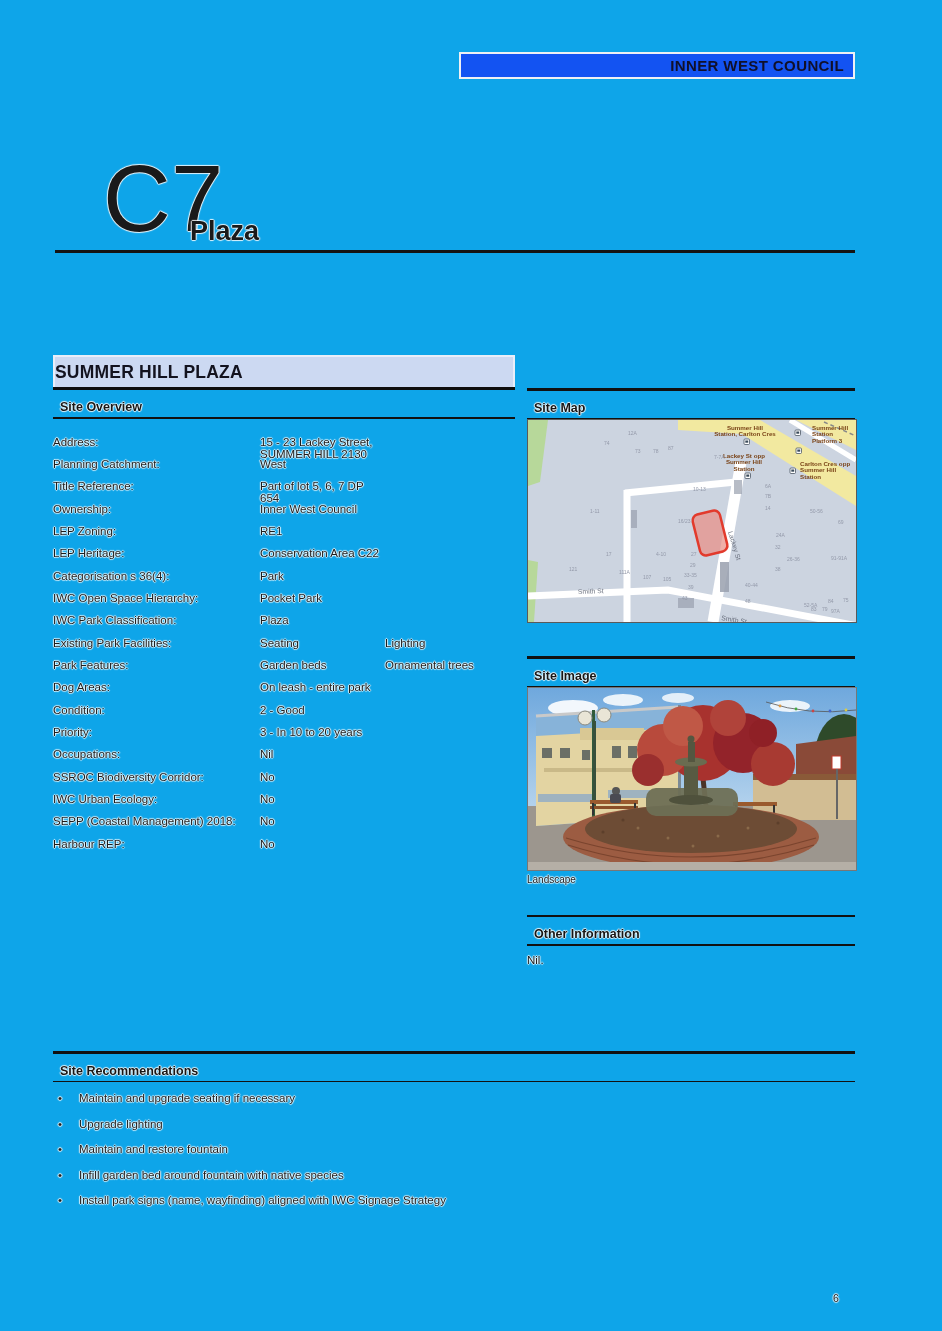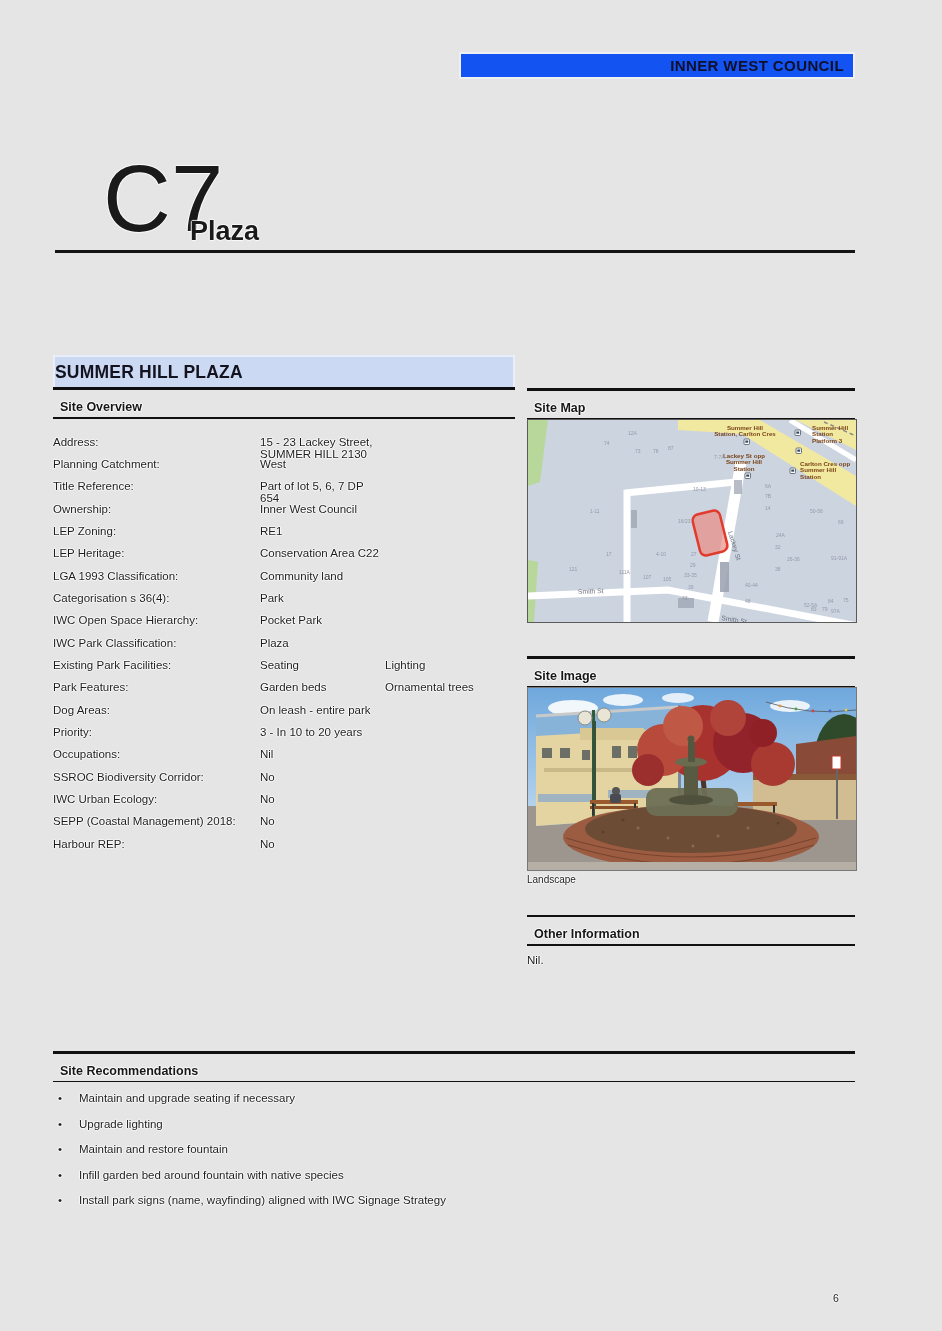--- a/index.html
+++ b/index.html
@@ -1,16 +1,16 @@
 <!DOCTYPE html>
 <html><head>
 <meta charset="utf-8">
 <style>
   html,body{margin:0;padding:0;background:#808080;}
-  .page{position:relative;width:942px;height:1331px;background:#e5e5e5;
+  .page{position:relative;width:942px;height:1331px;background:#0ea5e9;
         font-family:"Liberation Sans",sans-serif;overflow:hidden;color:#1d1d1d;}
   .glow{text-shadow:-1px 0 1px rgba(255,255,255,.85),1px 0 1px rgba(255,255,255,.85),
         0 -1px 1px rgba(255,255,255,.85),0 1px 1px rgba(255,255,255,.85);}
   
   .banner{position:absolute;left:459px;top:52px;width:396px;height:27px;background:#1353f2;
           border:2px solid #eef0f4;box-sizing:border-box;display:flex;align-items:center;
           justify-content:flex-end;padding-right:9px;}
   .banner span{font-size:15px;font-weight:700;color:#10102a;letter-spacing:.4px;}
   
   .title-code{position:absolute;left:55px;top:152px;font-size:94px;line-height:1;font-weight:400;color:#1a1a1a;margin-left:48px;}
@@ -94,25 +94,20 @@
     <span class="glow">LEP Zoning:</span>
     <span class="glow">RE1</span>
     <span class="glow"></span>
   </div>
         <div class="ov-row">
     <span class="glow">LEP Heritage:</span>
     <span class="glow">Conservation Area C22</span>
     <span class="glow"></span>
   </div>
         <div class="ov-row">
-    <span class="glow">LGA 1993 Classification:</span>
-    <span class="glow">Community land</span>
-    <span class="glow"></span>
-  </div>
-        <div class="ov-row">
     <span class="glow">Categorisation s 36(4):</span>
     <span class="glow">Park</span>
     <span class="glow"></span>
   </div>
         <div class="ov-row">
     <span class="glow">IWC Open Space Hierarchy:</span>
     <span class="glow">Pocket Park</span>
     <span class="glow"></span>
   </div>
         <div class="ov-row">
@@ -126,20 +121,25 @@
     <span class="glow">Lighting</span>
   </div>
         <div class="ov-row">
     <span class="glow">Park Features:</span>
     <span class="glow">Garden beds</span>
     <span class="glow">Ornamental trees</span>
   </div>
         <div class="ov-row">
     <span class="glow">Dog Areas:</span>
     <span class="glow">On leash - entire park</span>
+    <span class="glow"></span>
+  </div>
+        <div class="ov-row">
+    <span class="glow">Condition:</span>
+    <span class="glow">2 - Good</span>
     <span class="glow"></span>
   </div>
         <div class="ov-row">
     <span class="glow">Priority:</span>
     <span class="glow">3 - In 10 to 20 years</span>
     <span class="glow"></span>
   </div>
         <div class="ov-row">
     <span class="glow">Occupations:</span>
     <span class="glow">Nil</span>

